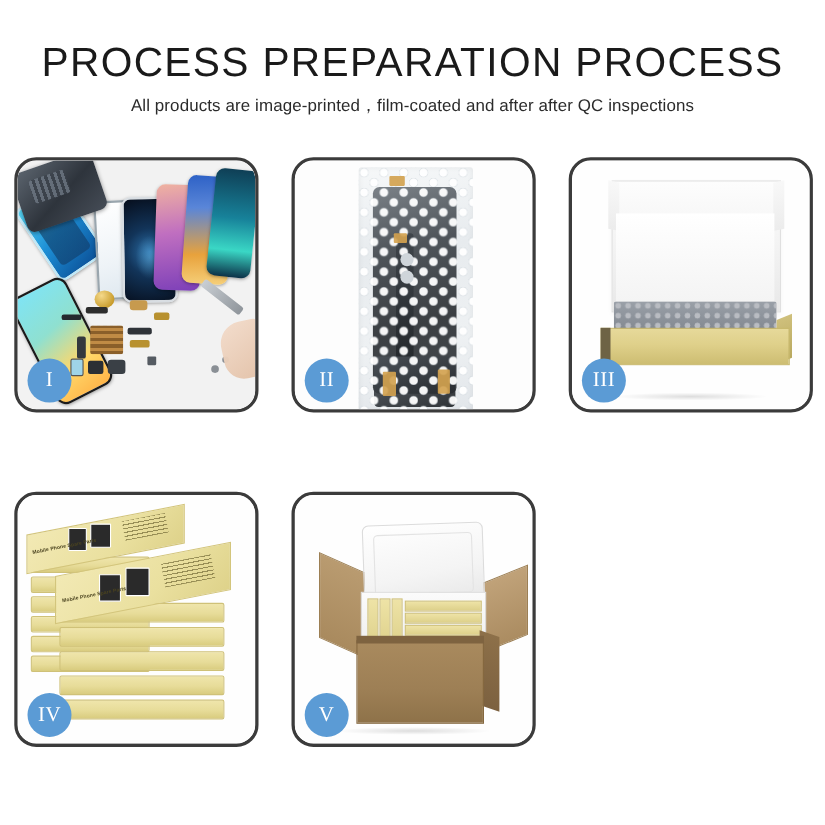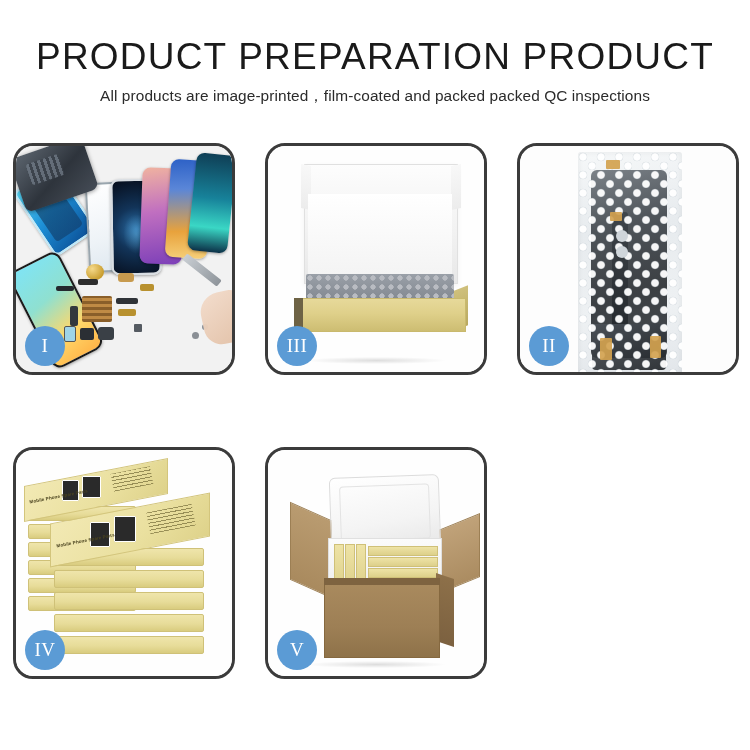--- a/index.html
+++ b/index.html
@@ -354,22 +354,22 @@
 
   .shadow {
     position:absolute; left:18%; bottom:8px; width:64%; height:7px;
     background:radial-gradient(ellipse, rgba(0,0,0,.13), rgba(0,0,0,0) 72%);
   }
 </style>
 </head>
 <body>
 
 <div class="header">
-  <div class="title">PRODUCT PREPARATION PRODUCT</div>
-  <div class="subtitle">All products are image-printed，film-coated and packed packed QC inspections</div>
+  <div class="title">PROCESS PREPARATION PROCESS</div>
+  <div class="subtitle">All products are image-printed，film-coated and after after QC inspections</div>
 </div>
 
 <div class="grid">
 
   <div class="panel p1">
     <div class="panel-stage">
       <div class="ph ph-blue"></div>
       <div class="ph ph-glass"></div>
       <div class="ph ph-dark"></div>
       <div class="ph ph-purple"></div>
@@ -391,48 +391,48 @@
       <div class="chip c11"></div>
       <div class="chip c12"></div>
       <div class="chip c14"></div>
       <div class="chip c15"></div>
       <div class="tweezer"></div>
       <div class="hand"></div>
     </div>
     <div class="badge">I</div>
   </div>
 
-  <div class="panel p3">
-    <div class="panel-stage">
-      <div class="box3-lid"></div>
-      <div class="foam3"></div>
-      <div class="bwrap3"></div>
-      <div class="box3-side"></div>
-      <div class="box3-front"></div>
-      <div class="shadow"></div>
-    </div>
-    <div class="badge">III</div>
-  </div>
-
   <div class="panel p2">
     <div class="panel-stage">
       <div class="bag">
         <div class="screen-in"></div>
         <div class="flex-tail"></div>
         <div class="bottom-mass"></div>
         <div class="conn-dot"></div>
         <div class="conn-dot2"></div>
         <div class="tape t1"></div>
         <div class="tape t2"></div>
         <div class="tape t3"></div>
         <div class="tape t4"></div>
         <div class="bubbles"></div>
       </div>
     </div>
     <div class="badge">II</div>
+  </div>
+
+  <div class="panel p3">
+    <div class="panel-stage">
+      <div class="box3-lid"></div>
+      <div class="foam3"></div>
+      <div class="bwrap3"></div>
+      <div class="box3-side"></div>
+      <div class="box3-front"></div>
+      <div class="shadow"></div>
+    </div>
+    <div class="badge">III</div>
   </div>
 
   <div class="panel p4">
     <div class="panel-stage">
 
       <div class="stackbox" style="left:12px;top:56px;width:106px;height:13px;"></div>
       <div class="stackbox" style="left:12px;top:74px;width:106px;height:13px;"></div>
       <div class="stackbox" style="left:12px;top:92px;width:106px;height:13px;"></div>
       <div class="stackbox" style="left:12px;top:110px;width:106px;height:13px;"></div>
       <div class="stackbox" style="left:12px;top:128px;width:106px;height:13px;"></div>

